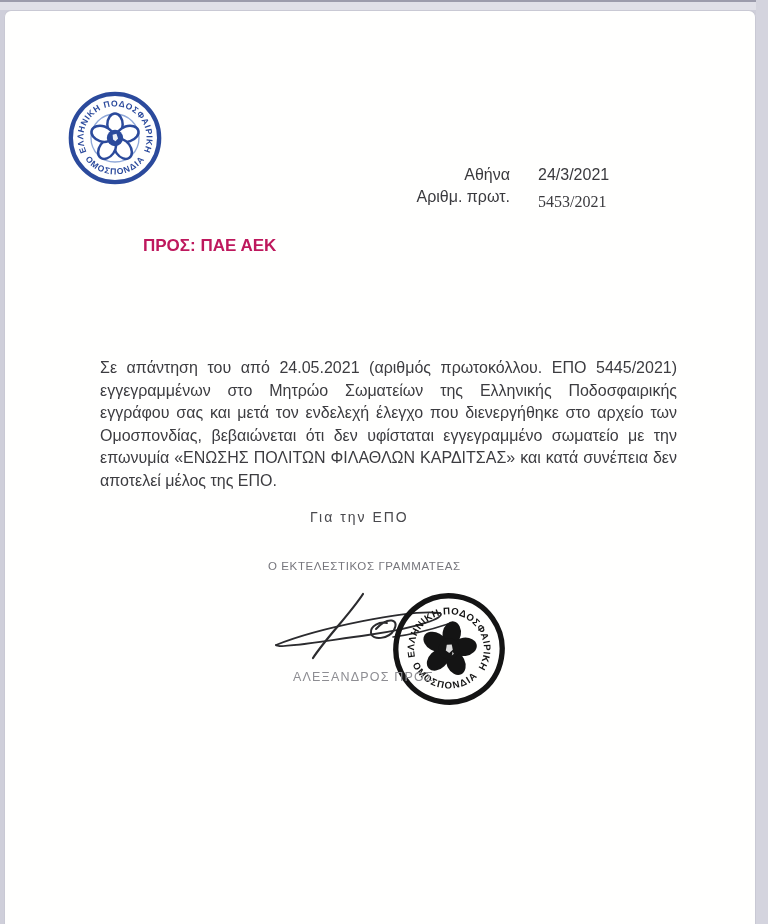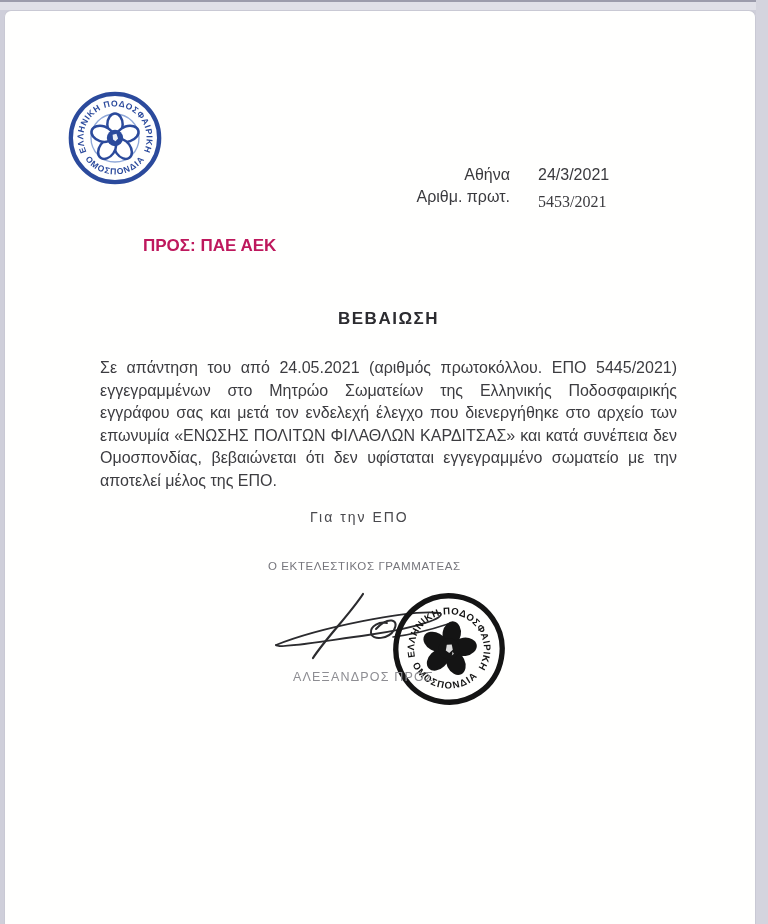--- a/index.html
+++ b/index.html
@@ -92,28 +92,27 @@
     </svg>
   </div>
 
   <div class="abs meta-label m-city">Αθήνα</div>
   <div class="abs meta-value m-date">24/3/2021</div>
   <div class="abs meta-label m-plabel">Αριθμ. πρωτ.</div>
   <div class="abs meta-value m-pnum">5453/2021</div>
 
   <div class="abs recipient">ΠΡΟΣ: ΠΑΕ ΑΕΚ</div>
 
-  <div class="abs title">ΒΕΒΑΙΩΣΗ</div>
 
   <div class="abs body-block">
     <div class="body-line">Σε απάντηση του από 24.05.2021 (αριθμός πρωτοκόλλου. ΕΠΟ 5445/2021)</div>
     <div class="body-line">εγγεγραμμένων στο Μητρώο Σωματείων της Ελληνικής Ποδοσφαιρικής</div>
     <div class="body-line">εγγράφου σας και μετά τον ενδελεχή έλεγχο που διενεργήθηκε στο αρχείο των</div>
+    <div class="body-line">Ομοσπονδίας, βεβαιώνεται ότι δεν υφίσταται εγγεγραμμένο σωματείο με την</div>
     <div class="body-line">επωνυμία «ΕΝΩΣΗΣ ΠΟΛΙΤΩΝ ΦΙΛΑΘΛΩΝ ΚΑΡΔΙΤΣΑΣ» και κατά συνέπεια δεν</div>
-    <div class="body-line">Ομοσπονδίας, βεβαιώνεται ότι δεν υφίσταται εγγεγραμμένο σωματείο με την</div>
     <div class="body-line last">αποτελεί μέλος της ΕΠΟ.</div>
   </div>
 
   <div class="abs closing">Για την ΕΠΟ</div>
 
   <div class="abs role">Ο ΕΚΤΕΛΕΣΤΙΚΟΣ ΓΡΑΜΜΑΤΕΑΣ</div>
 
   <svg class="abs sig-svg" viewBox="0 0 200 85">
     <g fill="none" stroke="#2b2b2e" stroke-linecap="round">
       <path d="M 95,2 C 82,22 58,46 45,66" stroke-width="2.2"></path>

